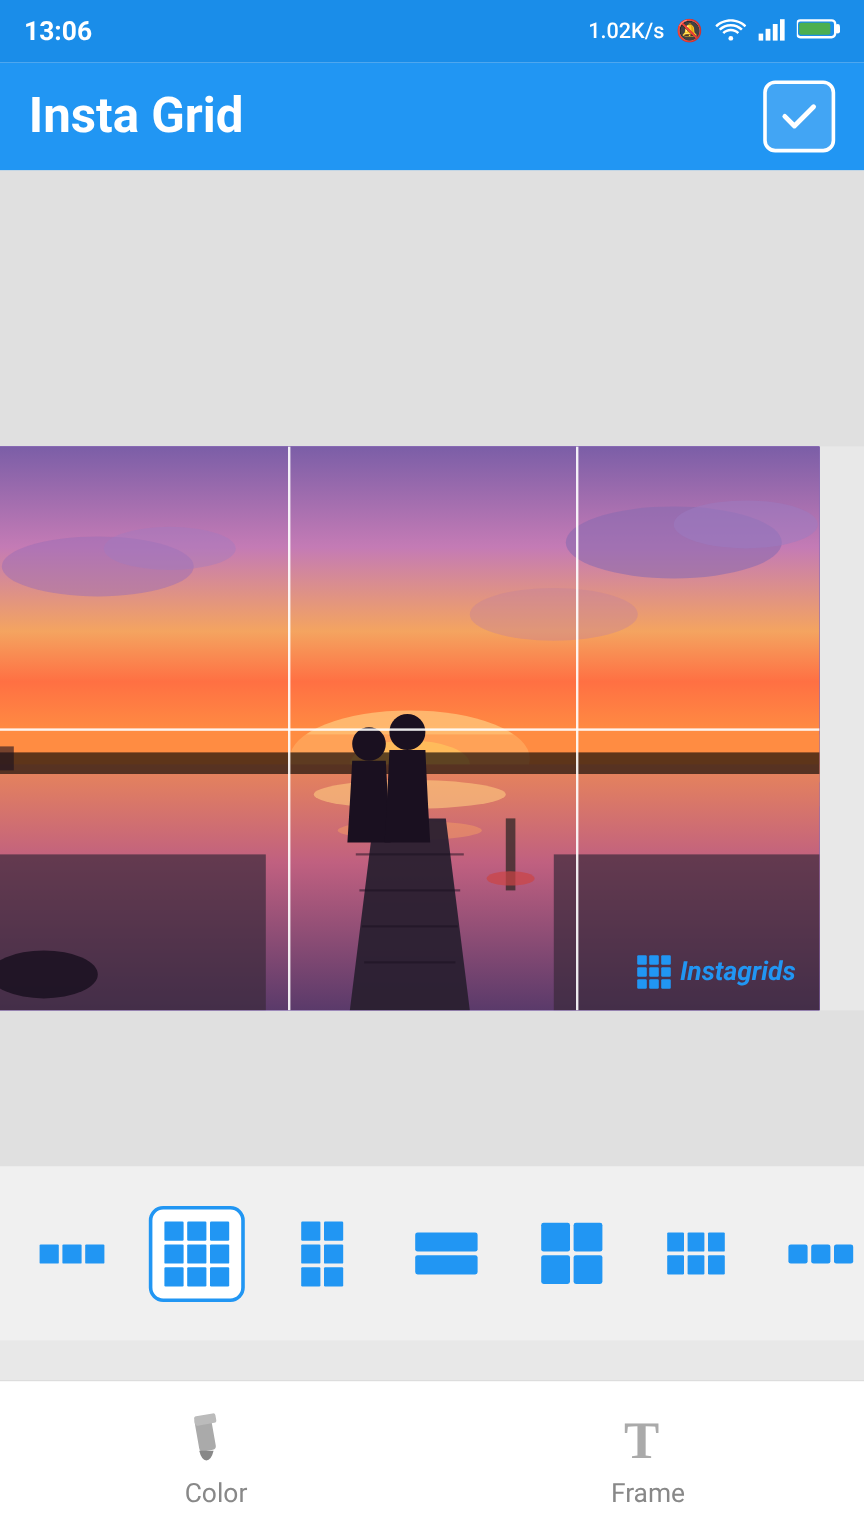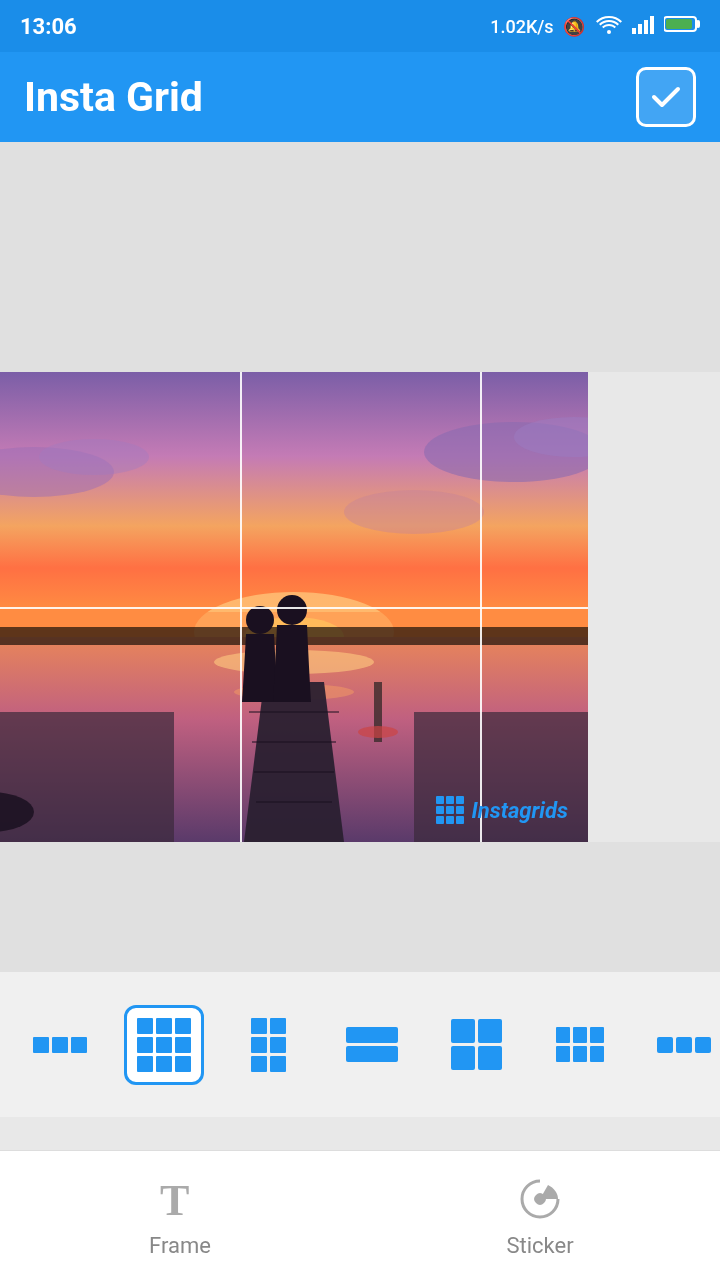--- a/index.html
+++ b/index.html
@@ -58,21 +58,21 @@
 
     
     .gray-top {
       width: 720px;
       height: 230px;
       background: #e0e0e0;
     }
 
     
     .image-container {
-      width: 588px;
+      width: 683px;
       height: 470px;
       position: relative;
       overflow: hidden;
       background: #4c1d95;
     }
 
     
     .sunset-bg {
       width: 100%;
       height: 100%;
@@ -427,33 +427,33 @@
       <div style="width:16px;height:16px;background:#2196f3;border-radius:2px;"></div>
       <div style="width:16px;height:16px;background:#2196f3;border-radius:2px;"></div>
     </div>
   </div>
 
 </div>
 
 <div class="bottom-nav">
 
 
+  <div class="nav-item">
+    <div class="nav-icon">
+      <svg width="48" height="48" viewBox="0 0 48 48" fill="none">
+        <rect x="8" y="6" width="14" height="28" rx="3" fill="#aaa" transform="rotate(-10,15,20)"></rect>
+        <path d="M10 34 Q12 42 16 42 Q20 42 22 34 Z" fill="#888"></path>
+        <rect x="6" y="4" width="18" height="8" rx="2" fill="#bbb" transform="rotate(-10,15,8)"></rect>
+      </svg>
+    </div>
+    <span class="nav-label">Color</span>
+  </div>
 
   <div class="nav-item">
     <div class="nav-icon">
       <svg width="48" height="48" viewBox="0 0 48 48" fill="none">
         <text x="4" y="40" font-size="44" font-family="serif" fill="#aaa" font-weight="bold">T</text>
       </svg>
     </div>
     <span class="nav-label">Frame</span>
   </div>
 
-  <div class="nav-item">
-    <div class="nav-icon">
-      <svg width="48" height="48" viewBox="0 0 48 48" fill="none">
-        <path d="M24 6C14 6 6 14 6 24 C6 34 14 42 24 42 C34 42 42 34 42 24" stroke="#aaa" stroke-width="3" fill="none"></path>
-        <path d="M42 24 C42 18 38 13 32 10 L24 24 Z" fill="#aaa"></path>
-        <path d="M20 20 Q24 16 28 20 Q32 24 28 28 Q24 32 20 28 Q16 24 20 20Z" fill="#aaa"></path>
-      </svg>
-    </div>
-    <span class="nav-label">Sticker</span>
-  </div>
 </div>
 
 </body></html>

